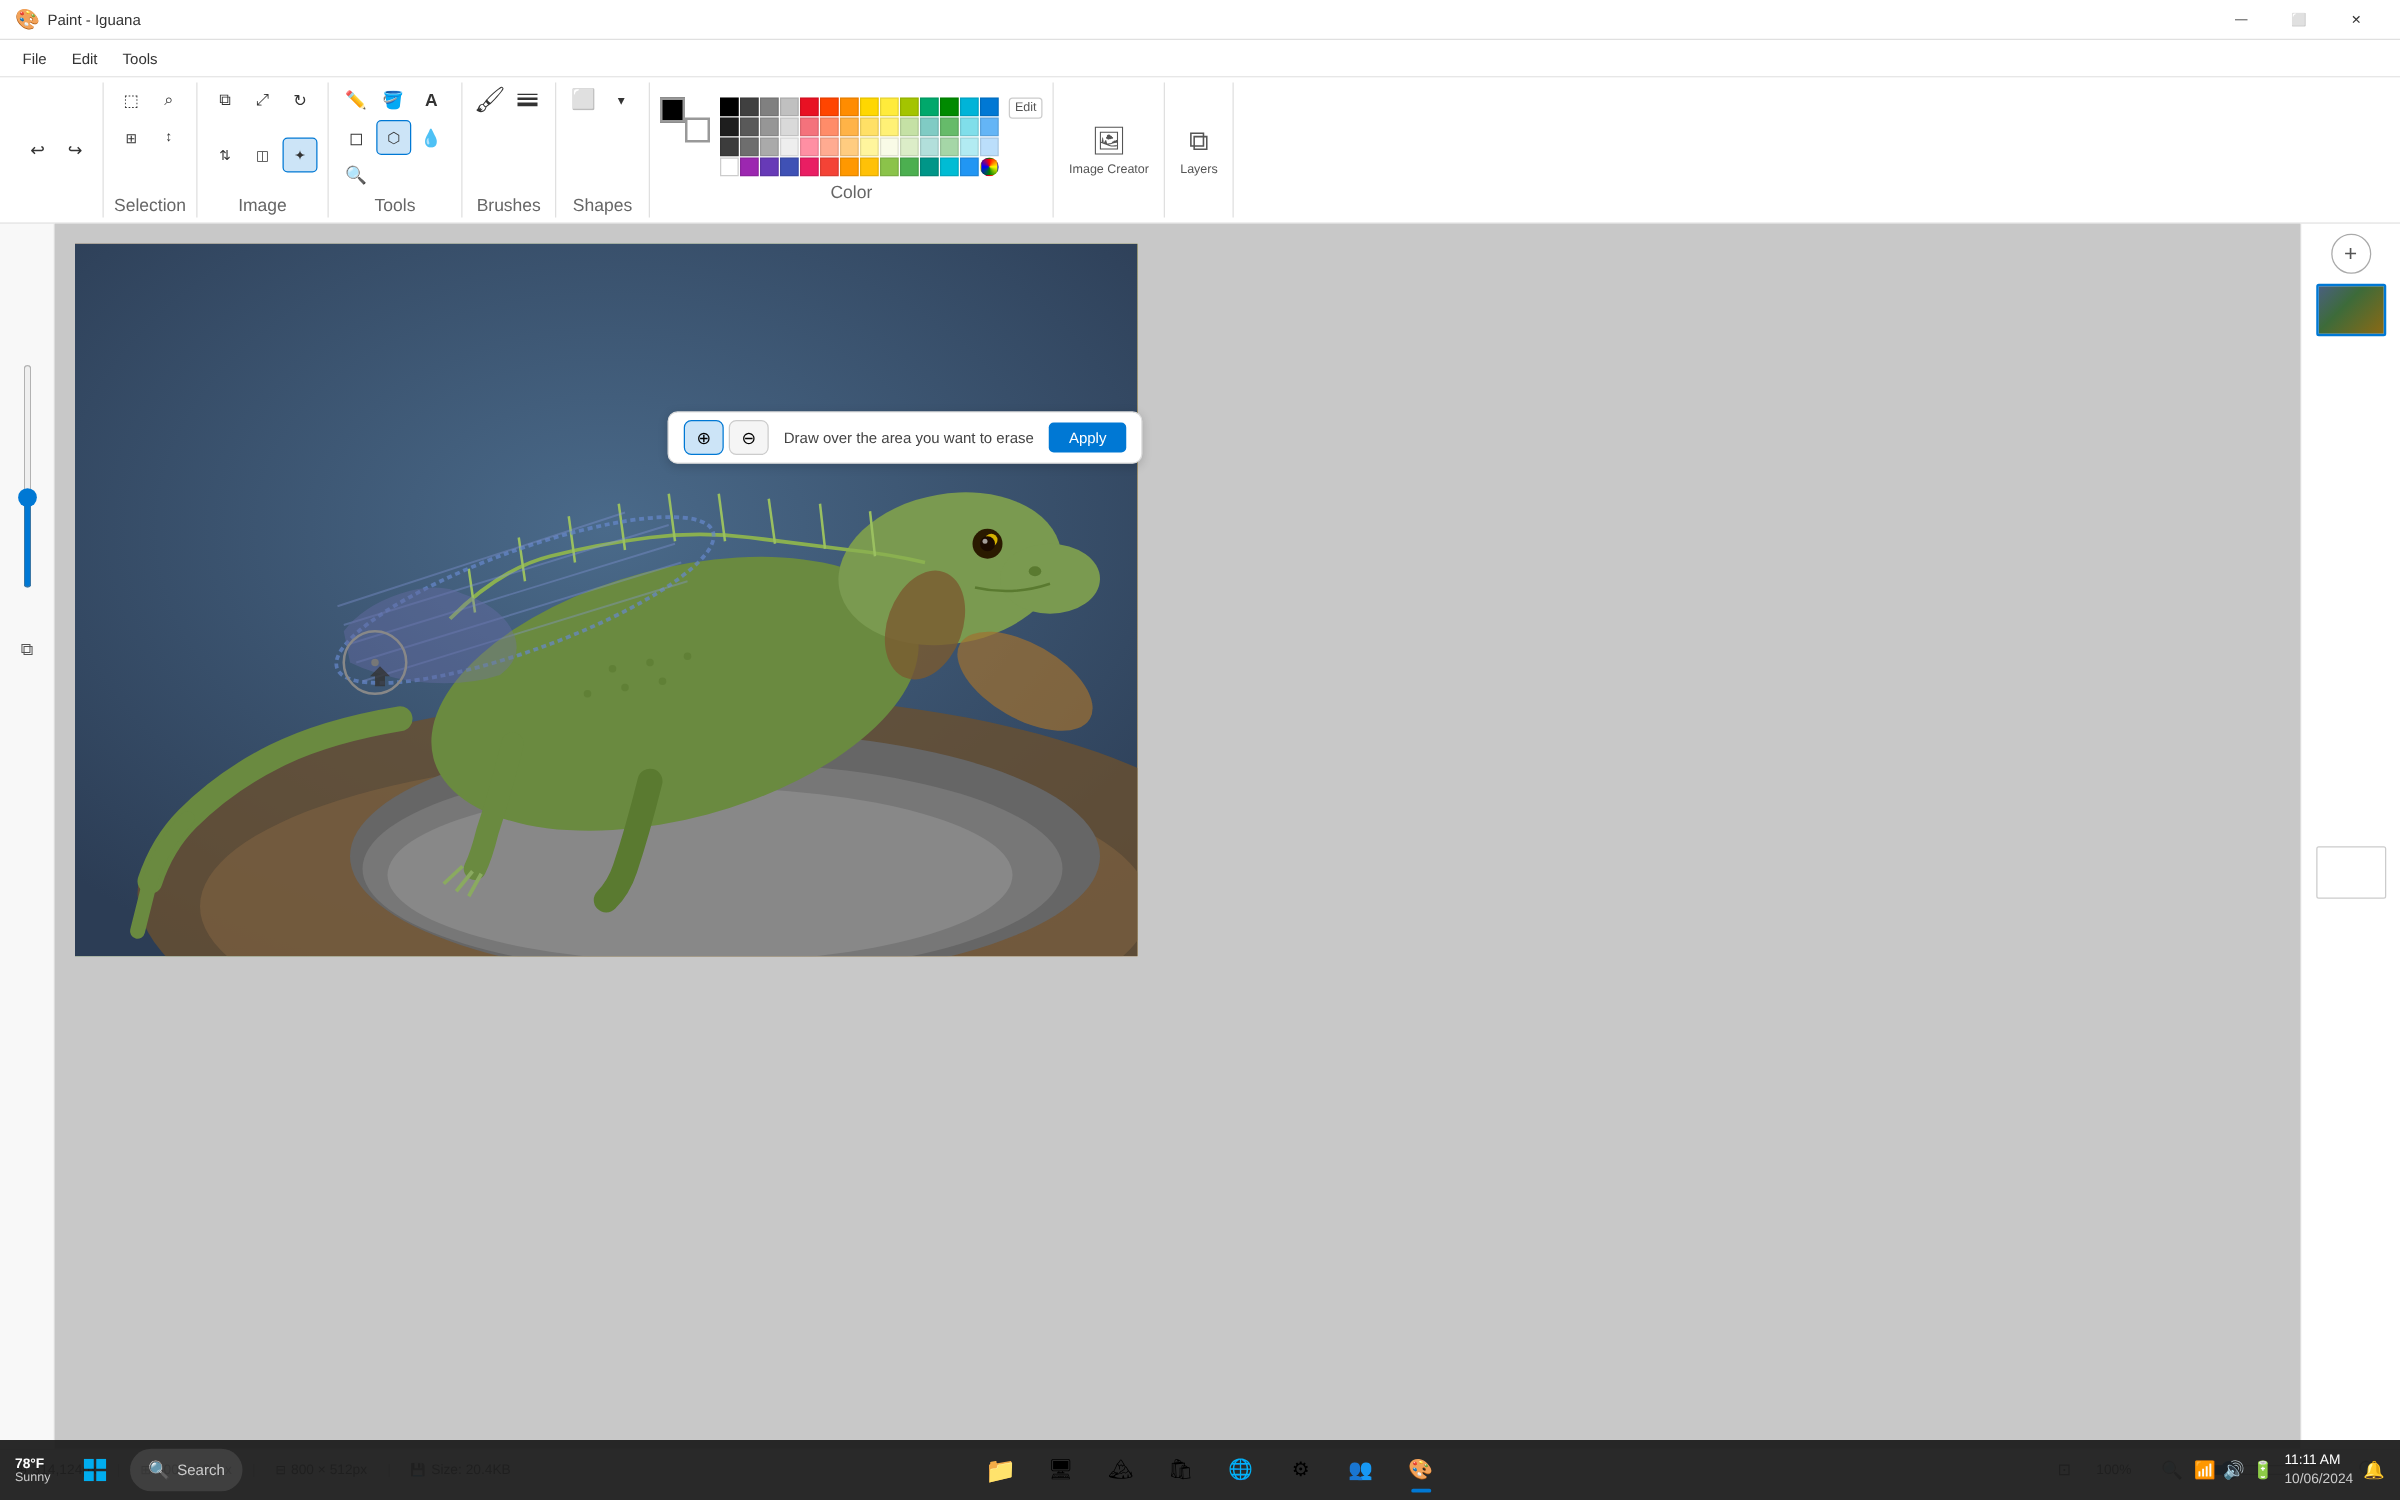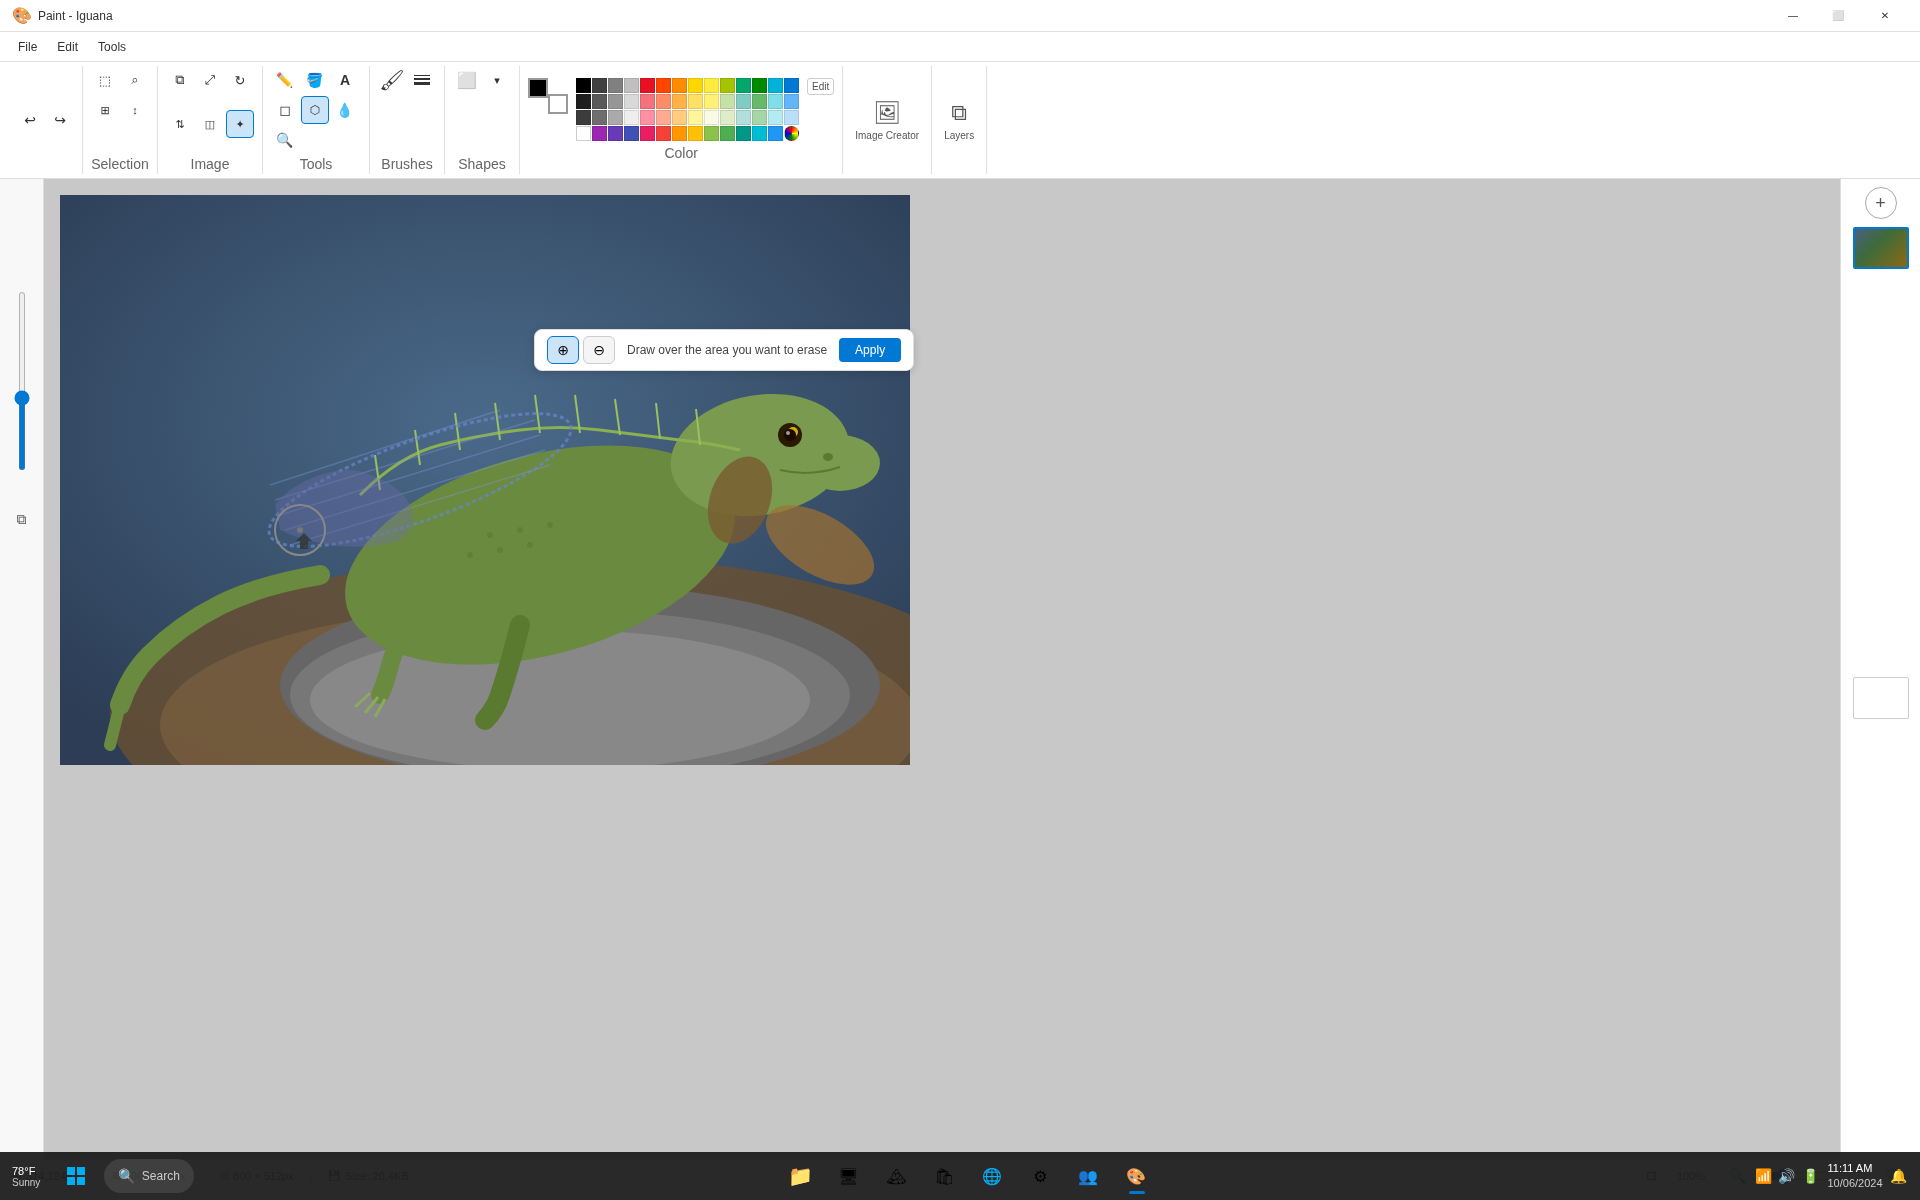--- a/index.html
+++ b/index.html
@@ -574,21 +574,21 @@
   </div>
   <span style="font-size:11px; color:#444; margin: 0 4px;">100%</span>
   <div class="status-item" style="cursor:pointer; font-size:14px; padding: 0 4px;">🔍</div>
   <input type="range" min="10" max="800" value="100" style="width: 100px; accent-color: rgb(0, 120, 212);">
   <div class="status-item" style="cursor:pointer; font-size:14px; padding: 0 4px;">🔍</div>
 </div>
 
 <div id="taskbar">
 
   <div style="display:flex; flex-direction:column; padding:0 12px; cursor:pointer; color:#ddd;">
-    <span style="font-size:11px; font-weight:400; color:#fff;">78°F</span>
+    <span style="font-size:11px; font-weight:700; color:#fff;">78°F</span>
     <span style="font-size:10px; color:#ccc;">Sunny</span>
   </div>
 
   <div class="taskbar-start">
     <svg width="18" height="18" viewBox="0 0 18 18">
       <rect x="0" y="0" width="8" height="8" fill="#00adef"></rect>
       <rect x="10" y="0" width="8" height="8" fill="#00adef"></rect>
       <rect x="0" y="10" width="8" height="8" fill="#00adef"></rect>
       <rect x="10" y="10" width="8" height="8" fill="#00adef"></rect>
     </svg>

